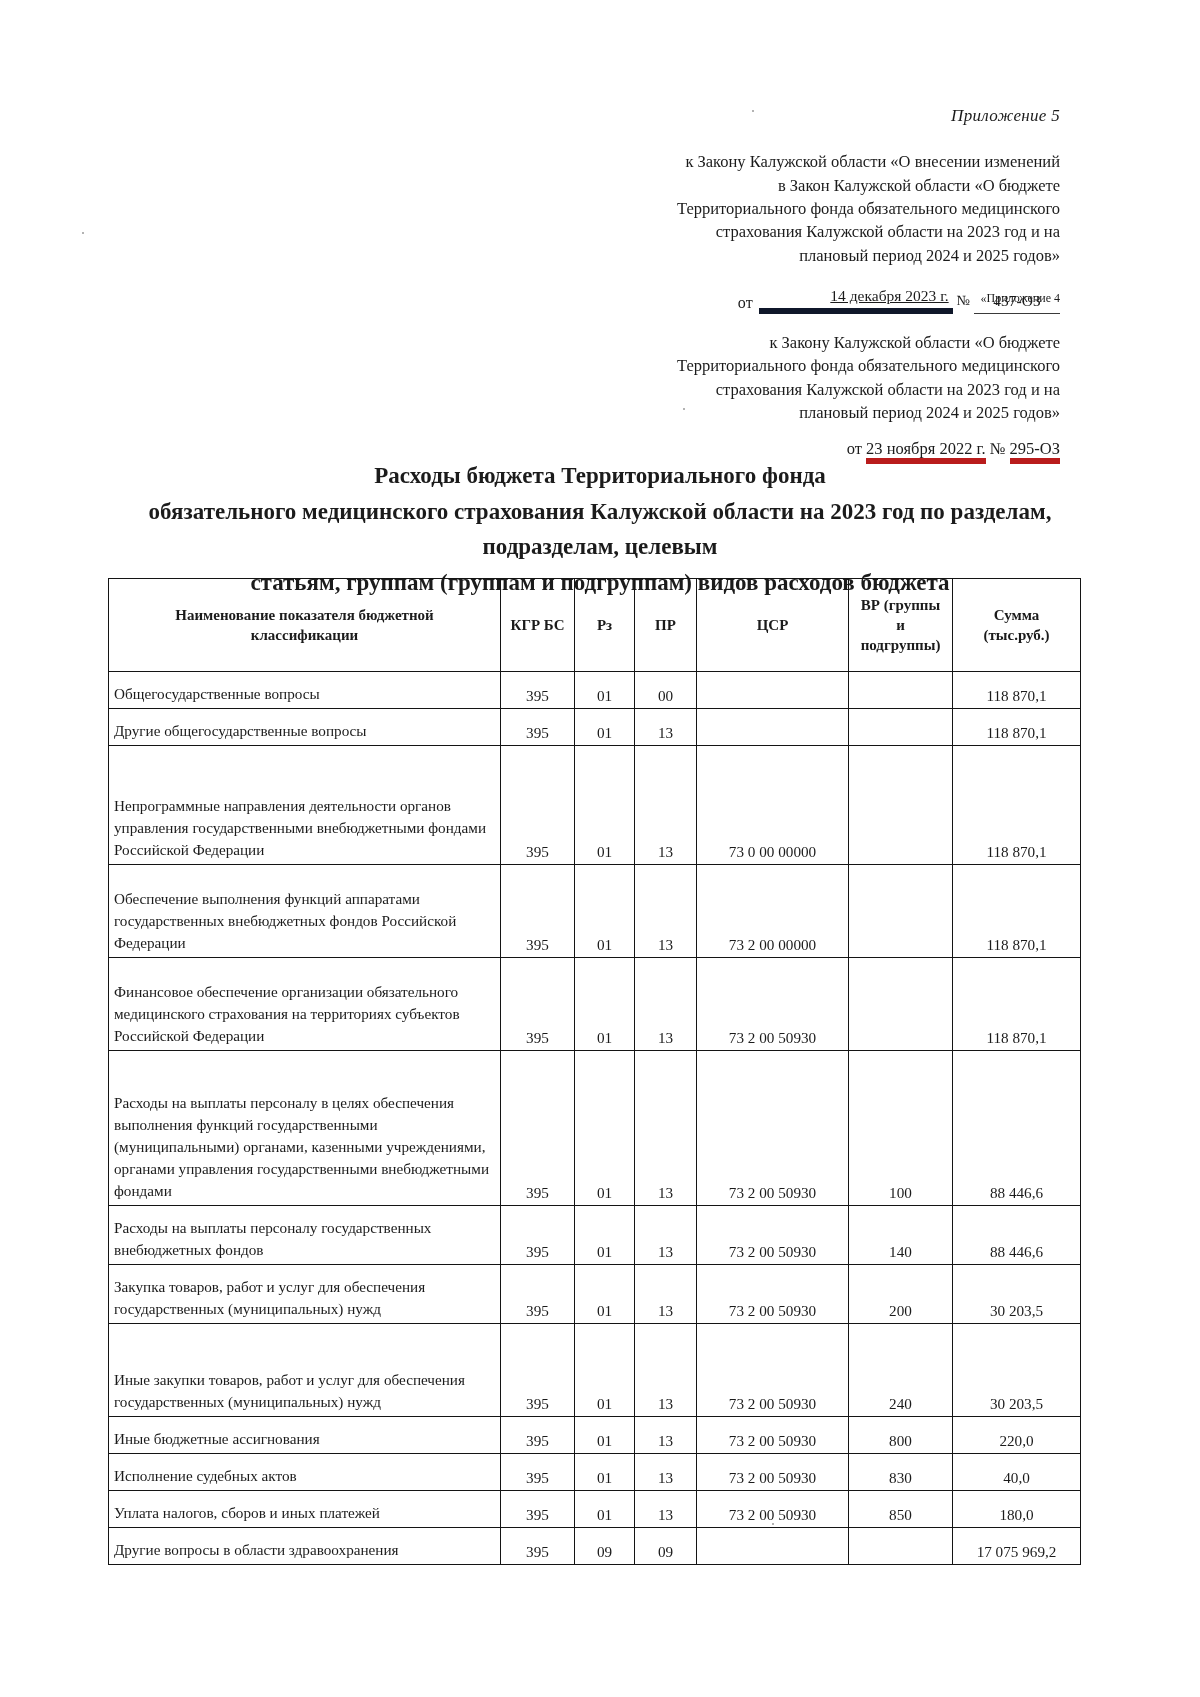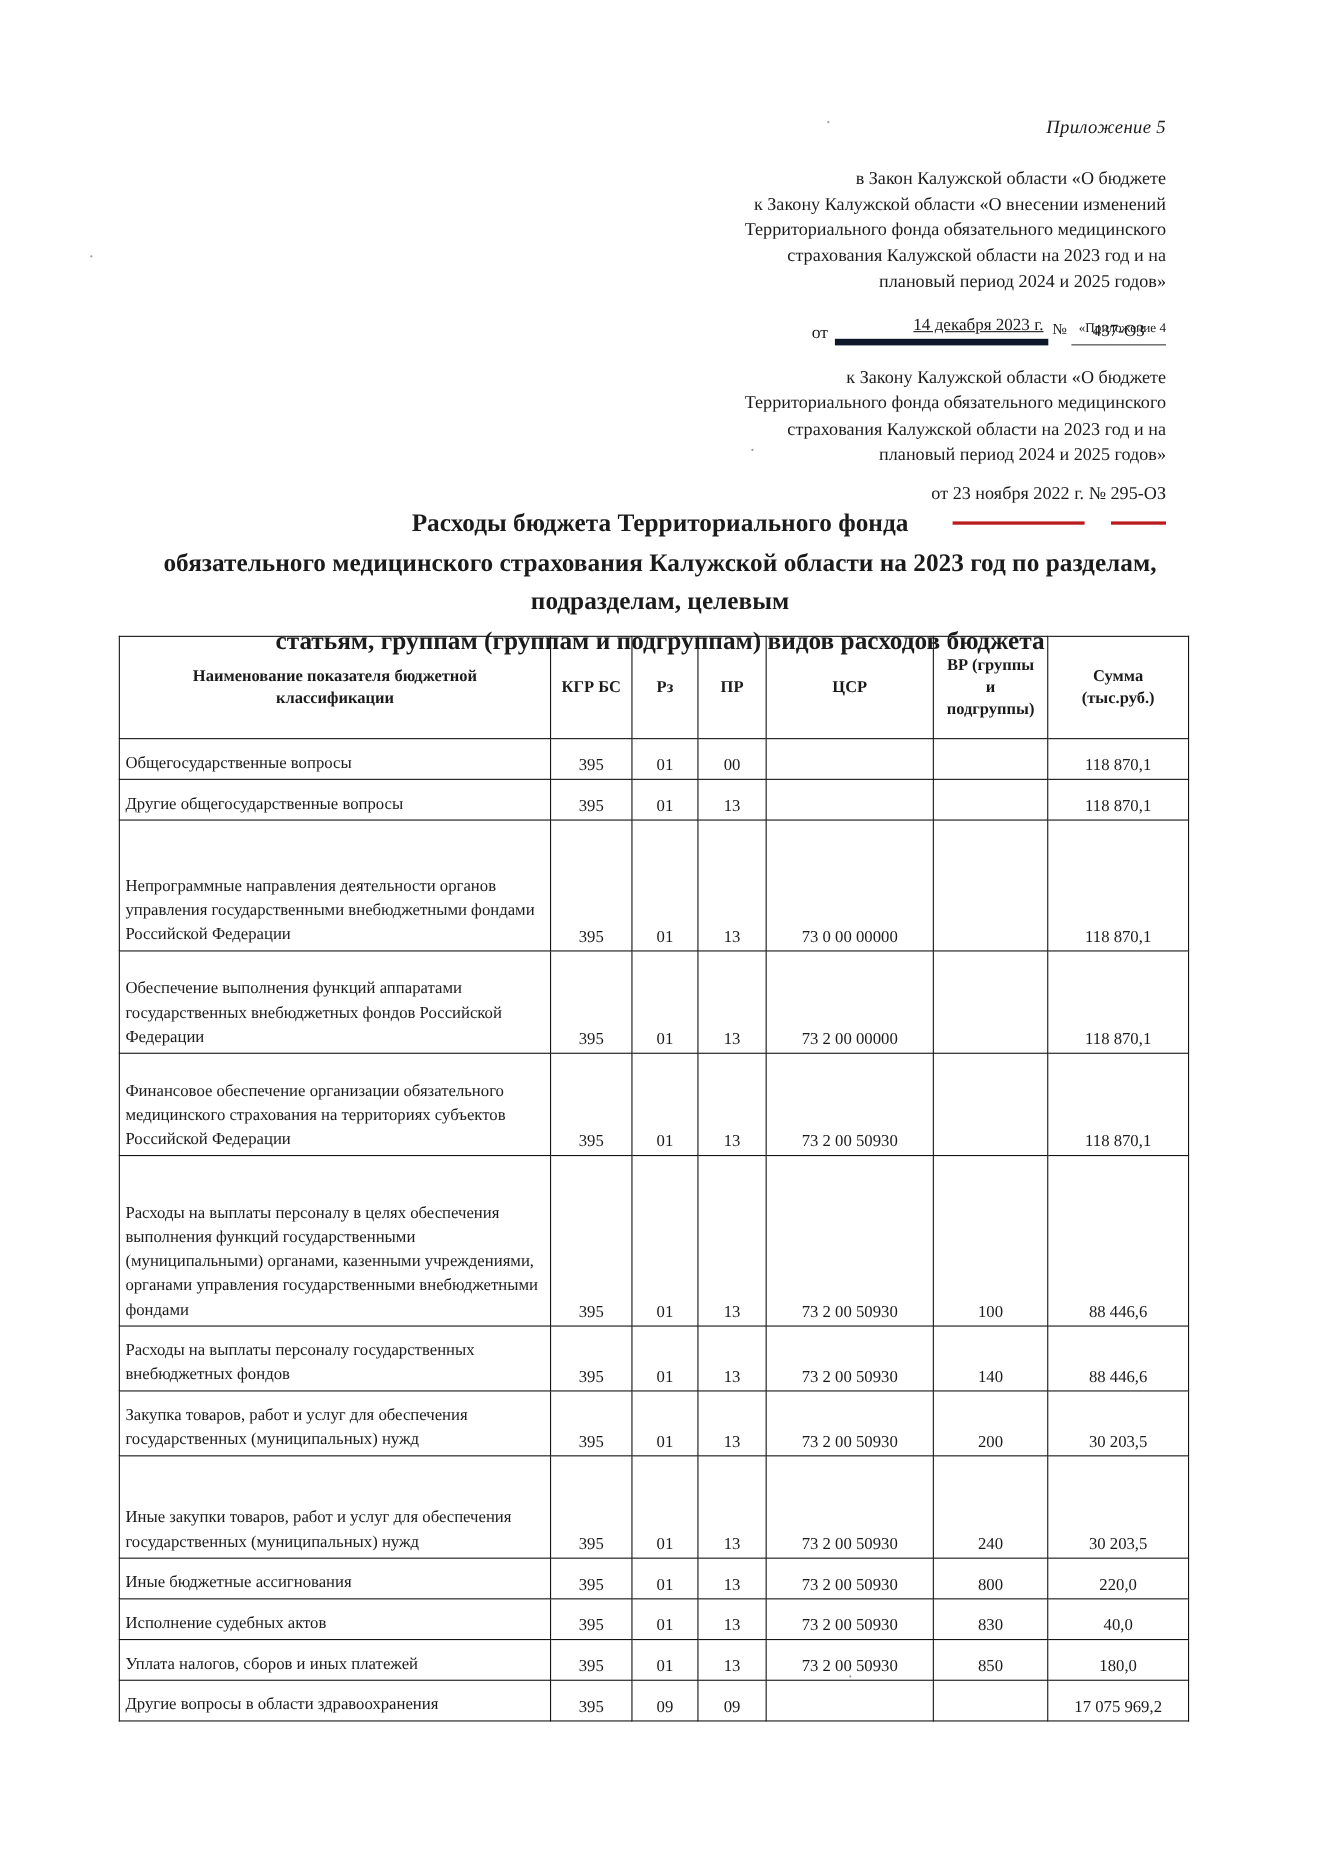--- a/index.html
+++ b/index.html
@@ -82,21 +82,21 @@
     line-height: 1.42;
   }
   .prilozhenie-4 {
     margin-bottom: 24px;
     font-size: 12px;
   }
   .from-line-2 {
     margin-top: 12px;
     font-size: 16.5px;
   }
-  .u { border-bottom: 3px solid #b91c1c; padding-bottom: 16px; }
+  .u { border-bottom: 6px solid #b91c1c; padding-bottom: 0px; }
 
   
   .doc-title {
     position: absolute;
     top: 458px;
     left: 110px;
     width: 980px;
     text-align: center;
     font-weight: bold;
     font-size: 23px;
@@ -165,22 +165,22 @@
 <div class="page">
 
   <div class="speck" style="top:110px; left:752px;"></div>
   <div class="speck" style="top:232px; left:82px;"></div>
   <div class="speck" style="top:408px; left:683px;"></div>
   <div class="speck" style="top:1523px; left:772px;"></div>
 
   <div class="header-block">
     <div class="header-title-line">Приложение  5</div>
     <div class="header-ref">
+      <p>к Закону Калужской области   «О внесении изменений</p>
       <p>в Закон Калужской области  «О бюджете</p>
-      <p>к Закону Калужской области   «О внесении изменений</p>
       <p>Территориального фонда обязательного медицинского</p>
       <p>страхования Калужской области на 2023 год и на</p>
       <p>плановый период 2024 и 2025 годов»</p>
     </div>
     <div class="from-line">
       <span class="from-label">от</span>
       <span class="blank-underline">14 декабря 2023 г.</span>
       <span class="num-sign">№</span>
       <span class="num-underline">437-ОЗ</span>
     </div>

